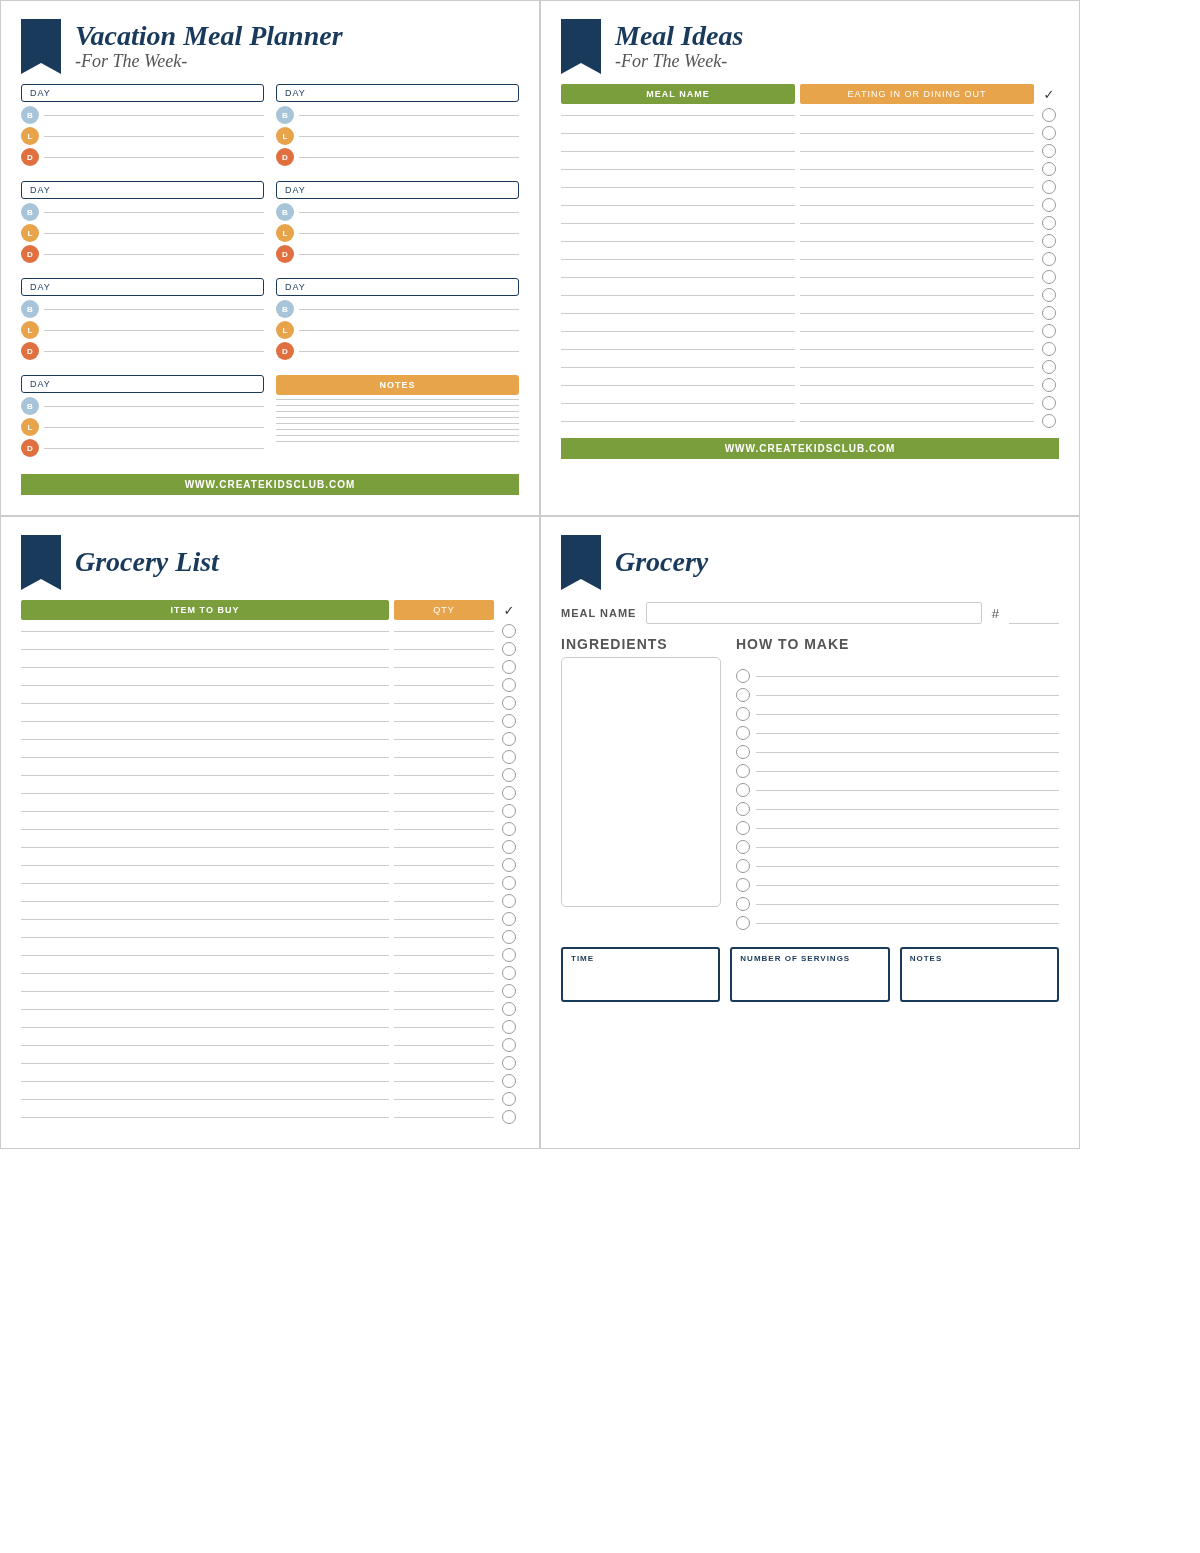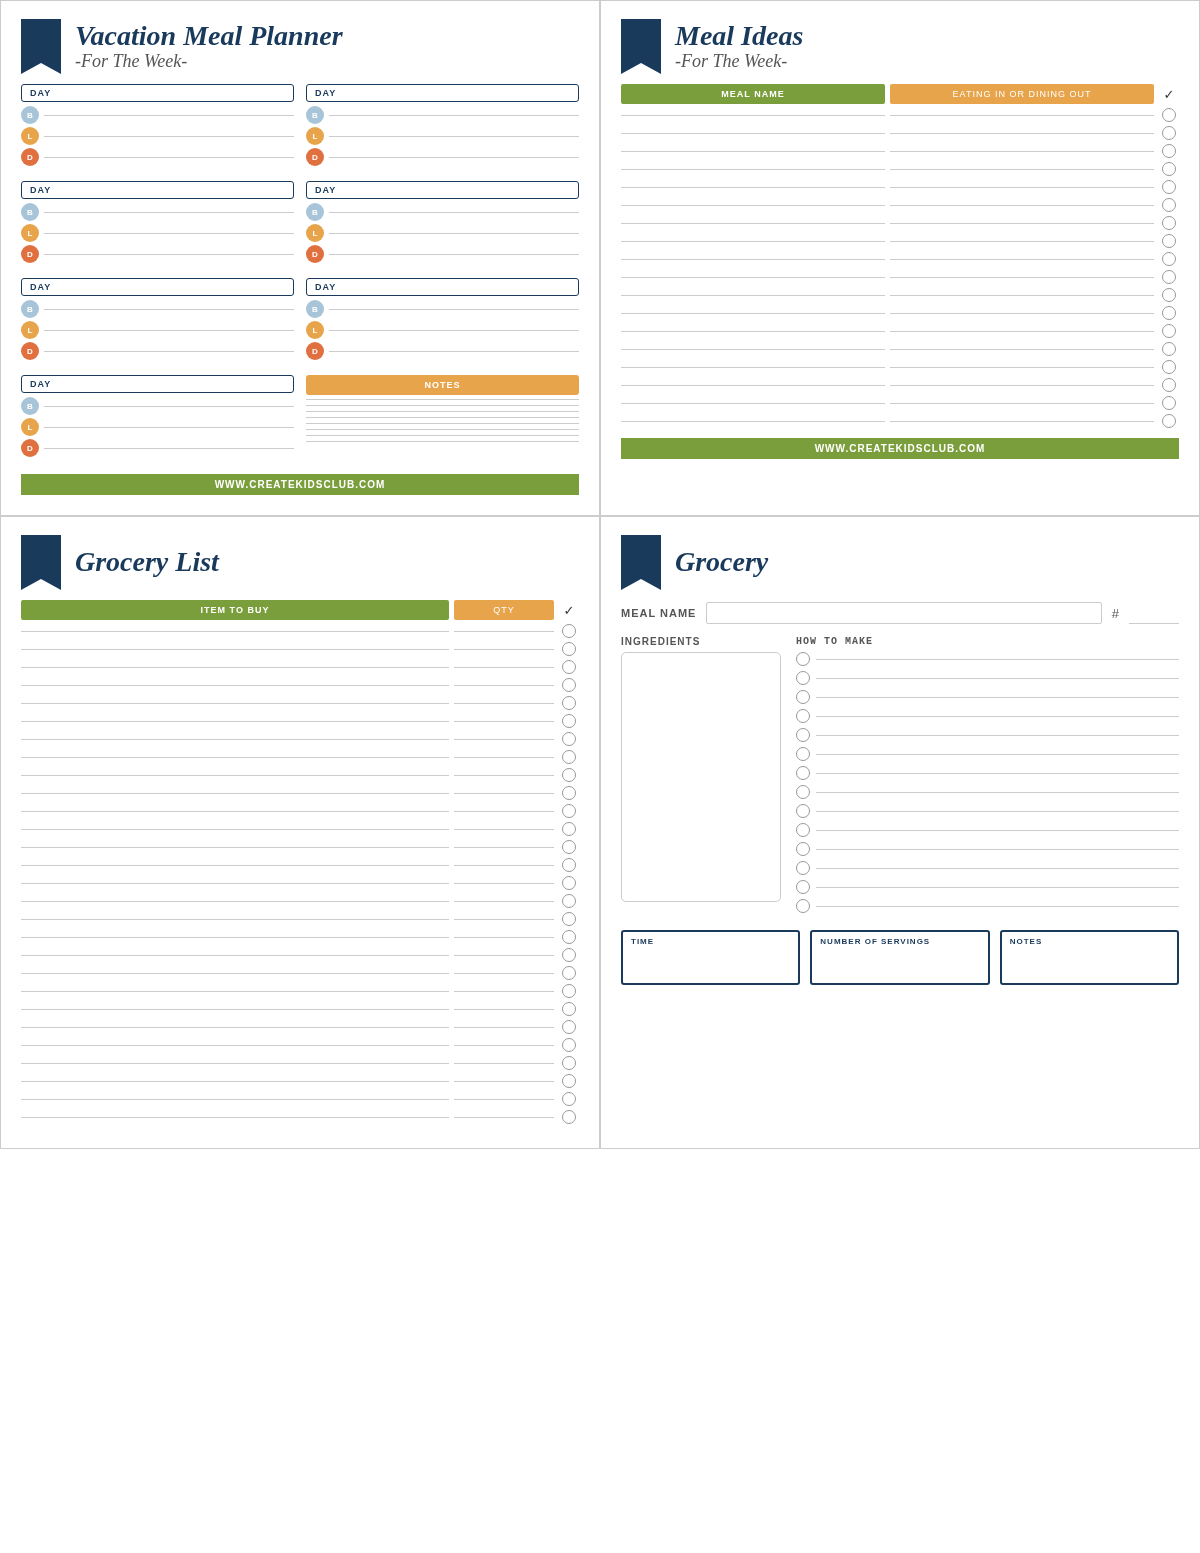--- a/index.html
+++ b/index.html
@@ -7,21 +7,21 @@
       width: 1200px;
       min-height: 1553px;
       background: #fff;
       font-family: Arial, sans-serif;
     }
 
     .page-grid {
       display: grid;
       grid-template-columns: 1fr 1fr;
       grid-template-rows: auto auto;
-      width: 1200px;
+      width: 1080px;
     }
 
     
     .quadrant {
       background: #fff;
       border: 1px solid #ccc;
       padding: 18px 20px 20px 20px;
       position: relative;
     }
 
@@ -69,21 +69,21 @@
     .day-block {
       margin-bottom: 4px;
     }
 
     .day-label {
       background: #fff;
       border: 1.5px solid #1a3a5c;
       border-radius: 3px;
       padding: 3px 8px;
       font-size: 9px;
-      font-weight: bold;
+      font-weight: normal;
       letter-spacing: 1px;
       color: #1a3a5c;
       text-transform: uppercase;
       margin-bottom: 4px;
       display: block;
     }
 
     .meal-row {
       display: flex;
       align-items: center;
@@ -252,40 +252,39 @@
     }
 
     .recipe-content {
       display: grid;
       grid-template-columns: 160px 1fr;
       gap: 15px;
       margin-bottom: 12px;
     }
 
     .recipe-col-label {
-      font-size: 10px;
+      font-size: 14px;
       font-weight: bold;
       letter-spacing: 1px;
       color: #555;
       text-transform: uppercase;
       margin-bottom: 5px;
     }
 
     .ingredients-box {
       border: 1.5px solid #ccc;
       border-radius: 5px;
       min-height: 250px;
       padding: 5px;
     }
 
     .how-to-make-col {
       display: flex;
       flex-direction: column;
-      gap: 0;
-      font-family: Liberation Mono, monospace;
+      gap: 12px;
     }
 
     .how-row {
       display: flex;
       align-items: center;
       gap: 6px;
       margin-bottom: 5px;
     }
 
     .how-line {

